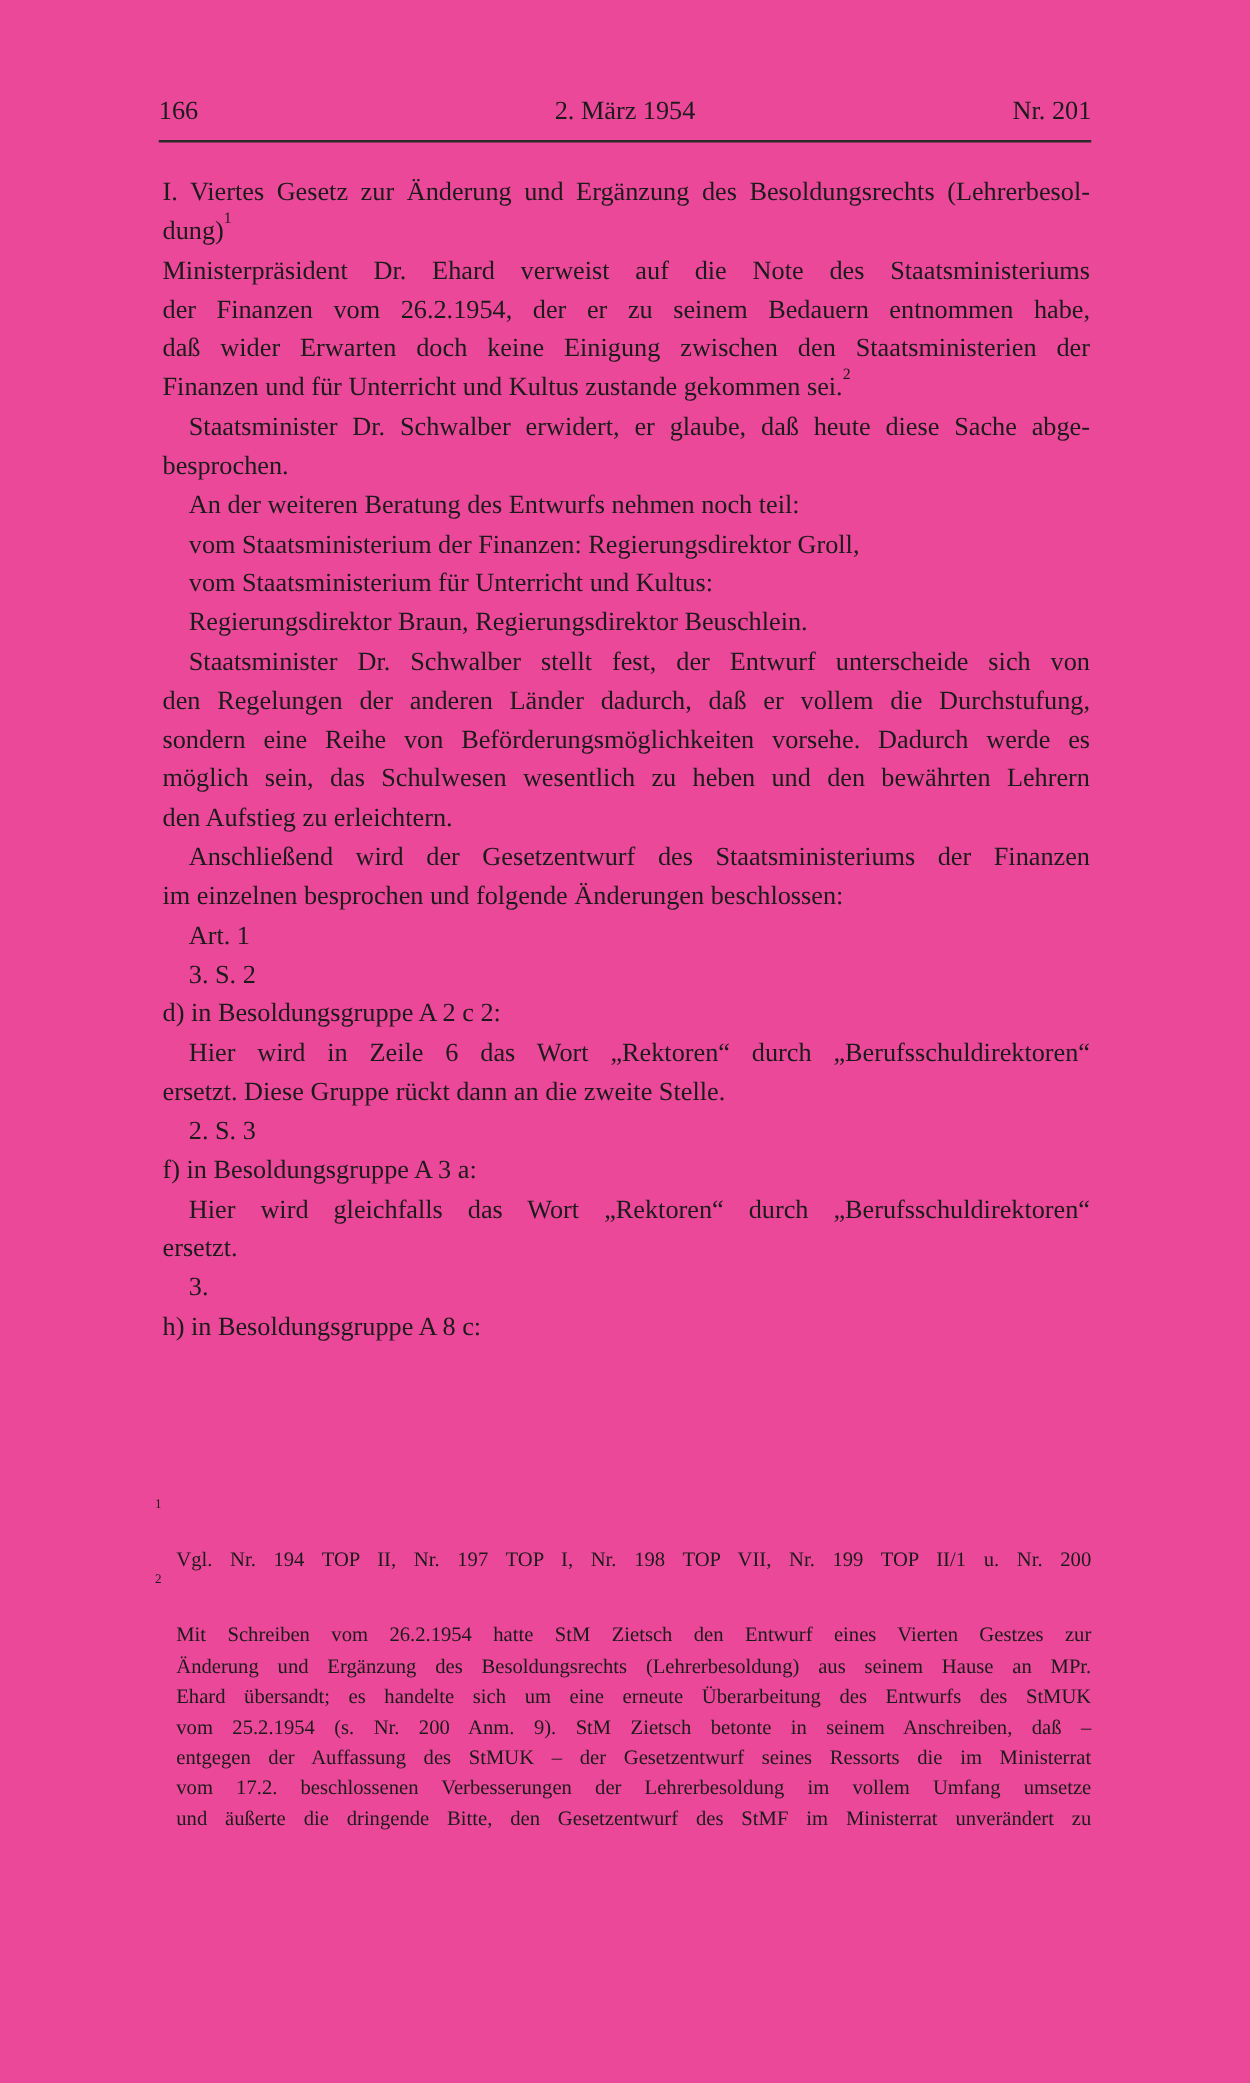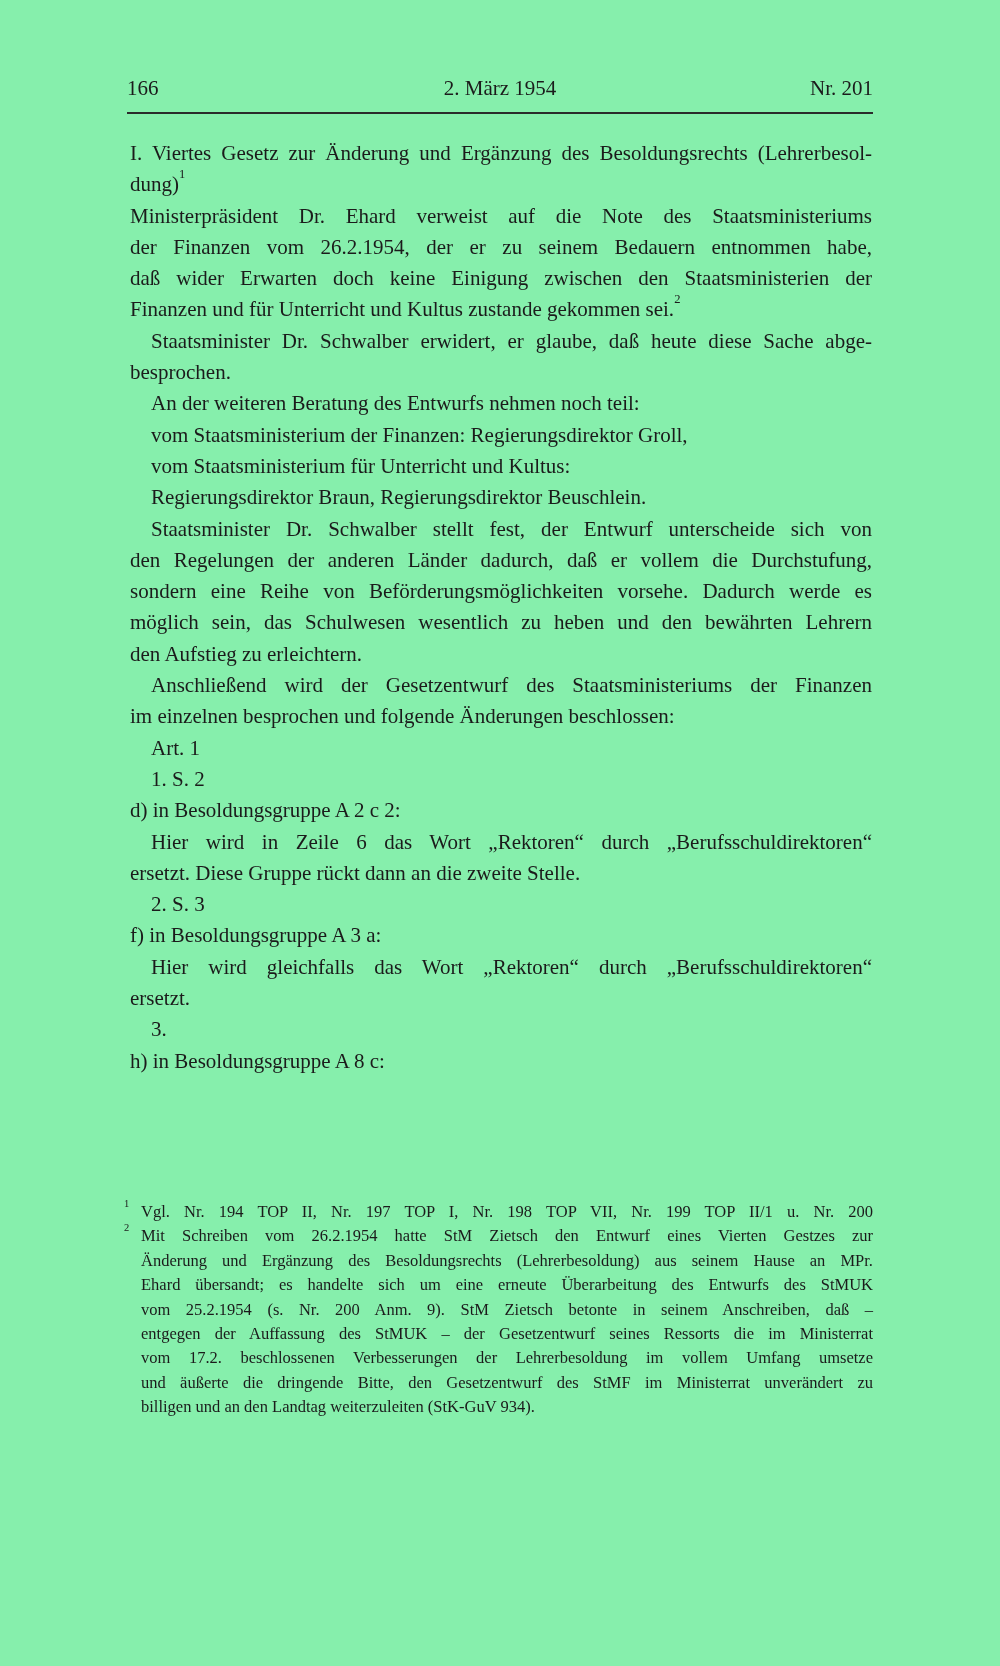--- a/index.html
+++ b/index.html
@@ -1,17 +1,17 @@
 <!DOCTYPE html>
 <html><head>
 <meta charset="utf-8">
 <style>
   html,body { margin:0; padding:0; background:#ffffff; }
   .page {
-    position:relative; width:1000px; height:1666px; background:#86efac;
+    position:relative; width:1000px; height:1666px; background:#ec4899;
     font-family:"Liberation Serif", serif; color:#1b1b1b; overflow:hidden;
   }
   
   .header {
     position:absolute; left:127px; right:127px; top:76px;
     display:flex; justify-content:space-between; align-items:baseline;
     font-size:21px;
   }
   .header .center { position:absolute; left:0; right:0; text-align:center;font-family:Liberation Serif, serif; }
   .rule {
@@ -30,21 +30,21 @@
   .body sup, .fn-marker {
     font-size:0.6em; position:relative; top:-0.45em; line-height:0;
   }
   
   .footnotes {
     position:absolute; left:124px; width:749px; top:1200px;
     font-size:16.5px;
   }
   .fn { display:flex; align-items:flex-start; }
   .fn-marker { flex:0 0 17px; width:17px; top:4px; font-size:10.5px; }
-  .fn-text { flex:1; min-width:0; }
+  .fn-text { flex:1; min-width:0;margin-top:36px; }
   .fnline { height:24.4px; line-height:24.4px; }
   .fnline.just { text-align:justify; text-align-last:justify; }
 </style>
 </head>
 <body>
 
 <div class="page">
 
   <div class="header">
     <span>166</span>
@@ -68,21 +68,21 @@
       <div class="line ind"><span>vom Staatsministerium für Unterricht und Kultus:</span></div>
       <div class="line ind"><span>Regierungsdirektor Braun, Regierungsdirektor Beuschlein.</span></div>
       <div class="line just ind"><span>Staatsminister </span><span class="it">Dr. Schwalber</span><span> stellt fest, der Entwurf unterscheide sich von</span></div>
       <div class="line just"><span>den Regelungen der anderen Länder dadurch, daß er vollem die Durchstufung,</span></div>
       <div class="line just"><span>sondern eine Reihe von Beförderungsmöglichkeiten vorsehe. Dadurch werde es</span></div>
       <div class="line just"><span>möglich sein, das Schulwesen wesentlich zu heben und den bewährten Lehrern</span></div>
       <div class="line"><span>den Aufstieg zu erleichtern.</span></div>
       <div class="line just ind"><span>Anschließend wird der Gesetzentwurf des Staatsministeriums der Finanzen</span></div>
       <div class="line"><span>im einzelnen besprochen und folgende Änderungen beschlossen:</span></div>
       <div class="line ind"><span>Art. 1</span></div>
-      <div class="line ind"><span>1. S. 2</span></div>
+      <div class="line ind"><span>3. S. 2</span></div>
       <div class="line"><span>d) in Besoldungsgruppe A 2 c 2:</span></div>
       <div class="line just ind"><span>Hier wird in Zeile 6 das Wort „Rektoren“ durch „Berufsschuldirektoren“</span></div>
       <div class="line"><span>ersetzt. Diese Gruppe rückt dann an die zweite Stelle.</span></div>
       <div class="line ind"><span>2. S. 3</span></div>
       <div class="line"><span>f) in Besoldungsgruppe A 3 a:</span></div>
       <div class="line just ind"><span>Hier wird gleichfalls das Wort „Rektoren“ durch „Berufsschuldirektoren“</span></div>
       <div class="line"><span>ersetzt.</span></div>
       <div class="line ind"><span>3.</span></div>
       <div class="line"><span>h) in Besoldungsgruppe A 8 c:</span></div>
     </div>
@@ -97,18 +97,17 @@
       <div class="fn">
         <sup class="fn-marker">2</sup>
         <div class="fn-text">
           <div class="fnline just"><span>Mit Schreiben vom 26.2.1954 hatte StM Zietsch den Entwurf eines Vierten Gestzes zur</span></div>
           <div class="fnline just"><span>Änderung und Ergänzung des Besoldungsrechts (Lehrerbesoldung) aus seinem Hause an MPr.</span></div>
           <div class="fnline just"><span>Ehard übersandt; es handelte sich um eine erneute Überarbeitung des Entwurfs des StMUK</span></div>
           <div class="fnline just"><span>vom 25.2.1954 (s. Nr. 200 Anm. 9). StM Zietsch betonte in seinem Anschreiben, daß –</span></div>
           <div class="fnline just"><span>entgegen der Auffassung des StMUK – der Gesetzentwurf seines Ressorts die im Ministerrat</span></div>
           <div class="fnline just"><span>vom 17.2. beschlossenen Verbesserungen der Lehrerbesoldung im vollem Umfang umsetze</span></div>
           <div class="fnline just"><span>und äußerte die dringende Bitte, den Gesetzentwurf des StMF im Ministerrat unverändert zu</span></div>
-          <div class="fnline"><span>billigen und an den Landtag weiterzuleiten (StK-GuV 934).</span></div>
         </div>
       </div>
     </div>
 
 </div>
 
 </body></html>

